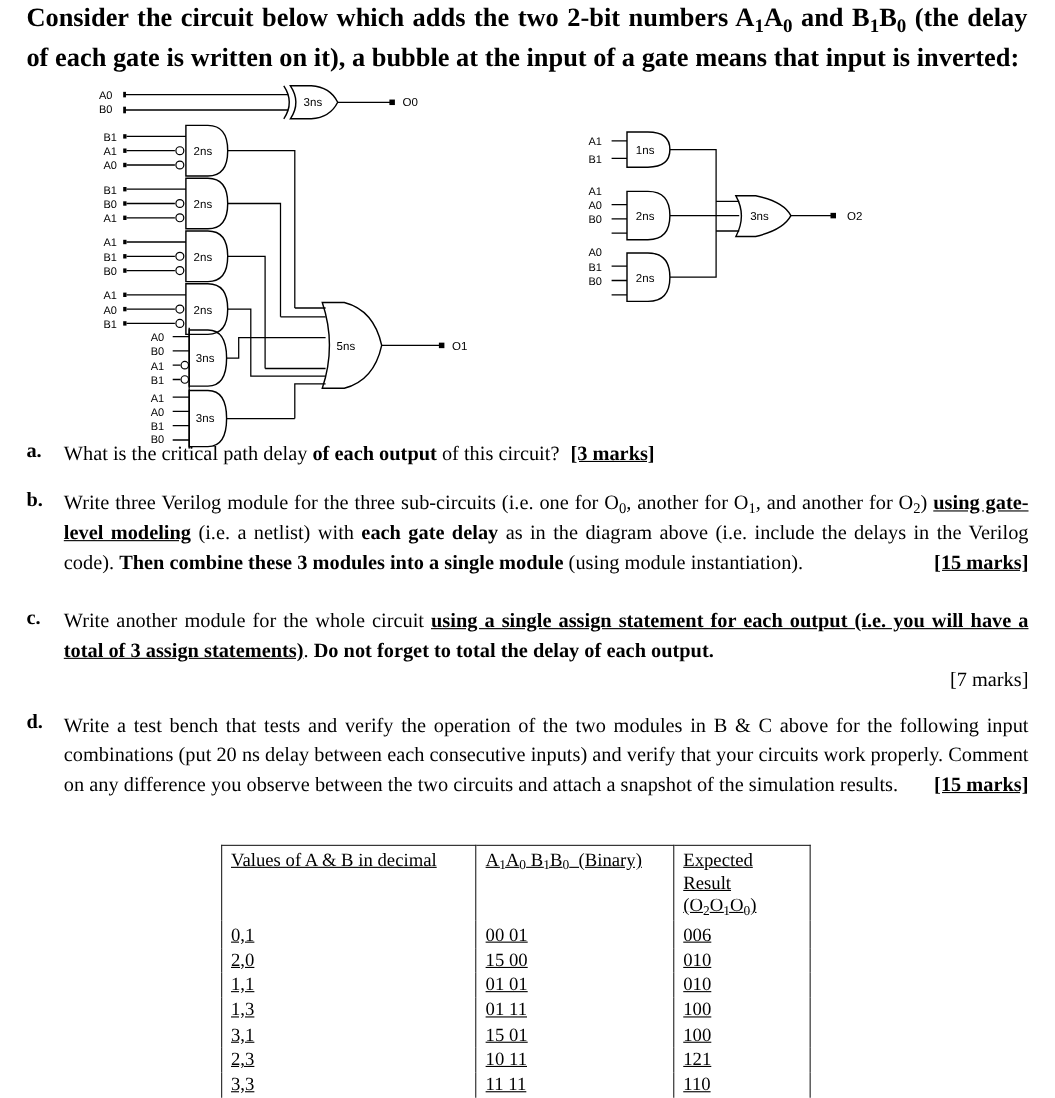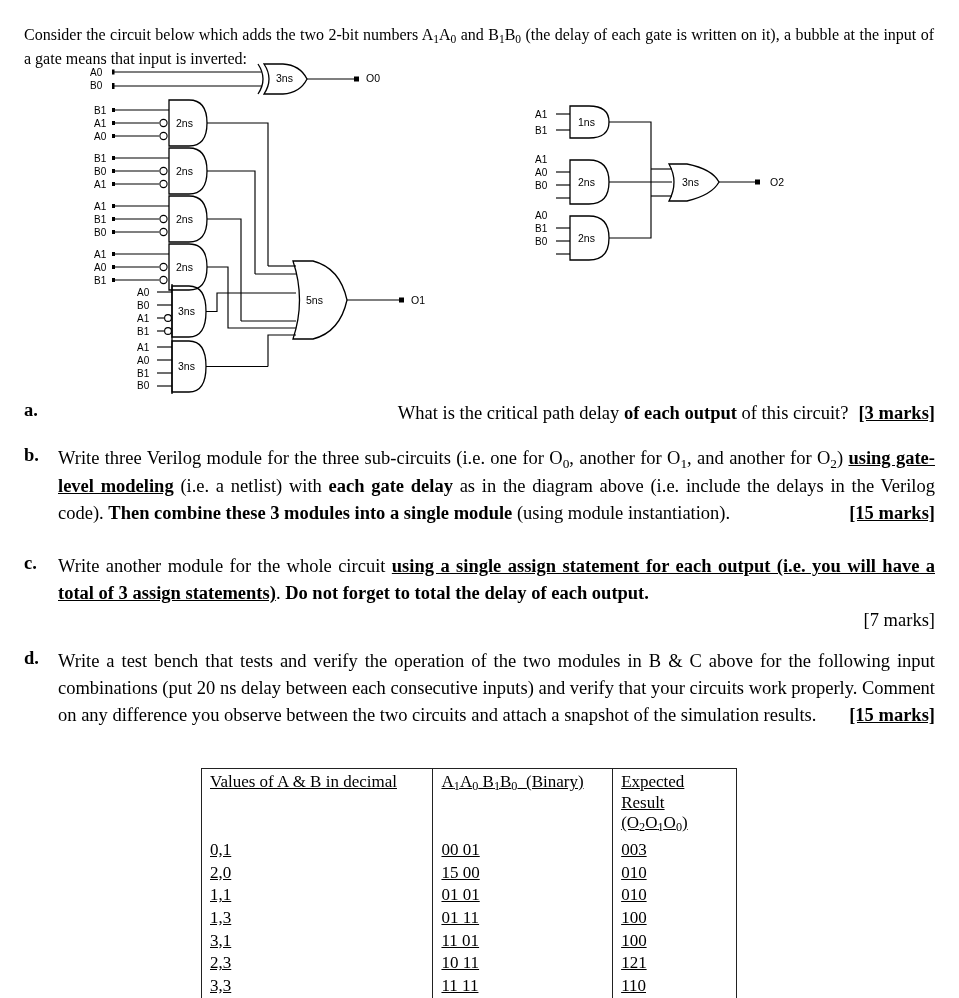--- a/index.html
+++ b/index.html
@@ -20,34 +20,35 @@
     position: relative;
     width: 959px;
     height: 998px;
     padding: 0;
   }
 
   
   .intro {
     position: absolute;
     left: 24px;
-    top: 24px;
+    top: 0;
     width: 910px;
-    font-size: 16px;
+    font-size: 24px;
     line-height: 1.42;
     text-align: justify;
     text-justify: inter-word;
+    font-weight: bold;
   }
   sub { font-size: 0.72em; vertical-align: -0.28em; }
 
   
   .figure {
     position: absolute;
     left: 0px;
-    top: 56px;
+    top: 70px;
     width: 804px;
     height: 338px;
   }
   .figure svg { display: block; }
 
   
   .qlist {
     position: absolute;
     left: 0px;
     top: 400px;
@@ -77,21 +78,21 @@
   b { font-weight: bold; }
   u { text-decoration: underline; }
   .marks { font-weight: bold; white-space: nowrap; text-decoration: underline; }
   .marks-right {
     display: block;
     text-align: right;
     font-weight: normal;
   }
   .row-with-marks {
     display: flex;
-    justify-content: flex-end;
+    justify-content: flex-start;
     align-items: baseline;
     gap: 10px;
   }
 
   
   .table-wrap {
     position: absolute;
     left: 201px;
     top: 768px;
     width: 536px;
@@ -399,40 +400,40 @@
           <th class="hdr-two-line">
             <div>Expected Result</div>
             <div>(O<sub>2</sub>O<sub>1</sub>O<sub>0</sub>)</div>
           </th>
         </tr>
       </thead>
       <tbody>
         <tr>
           <td>0,1</td>
           <td>00 01</td>
-          <td>003</td>
+          <td>006</td>
         </tr>
         <tr>
           <td>2,0</td>
           <td>15 00</td>
           <td>010</td>
         </tr>
         <tr>
           <td>1,1</td>
           <td>01 01</td>
           <td>010</td>
         </tr>
         <tr>
           <td>1,3</td>
           <td>01 11</td>
           <td>100</td>
         </tr>
         <tr>
           <td>3,1</td>
-          <td>11 01</td>
+          <td>15 01</td>
           <td>100</td>
         </tr>
         <tr>
           <td>2,3</td>
           <td>10 11</td>
           <td>121</td>
         </tr>
         <tr>
           <td>3,3</td>
           <td>11 11</td>

